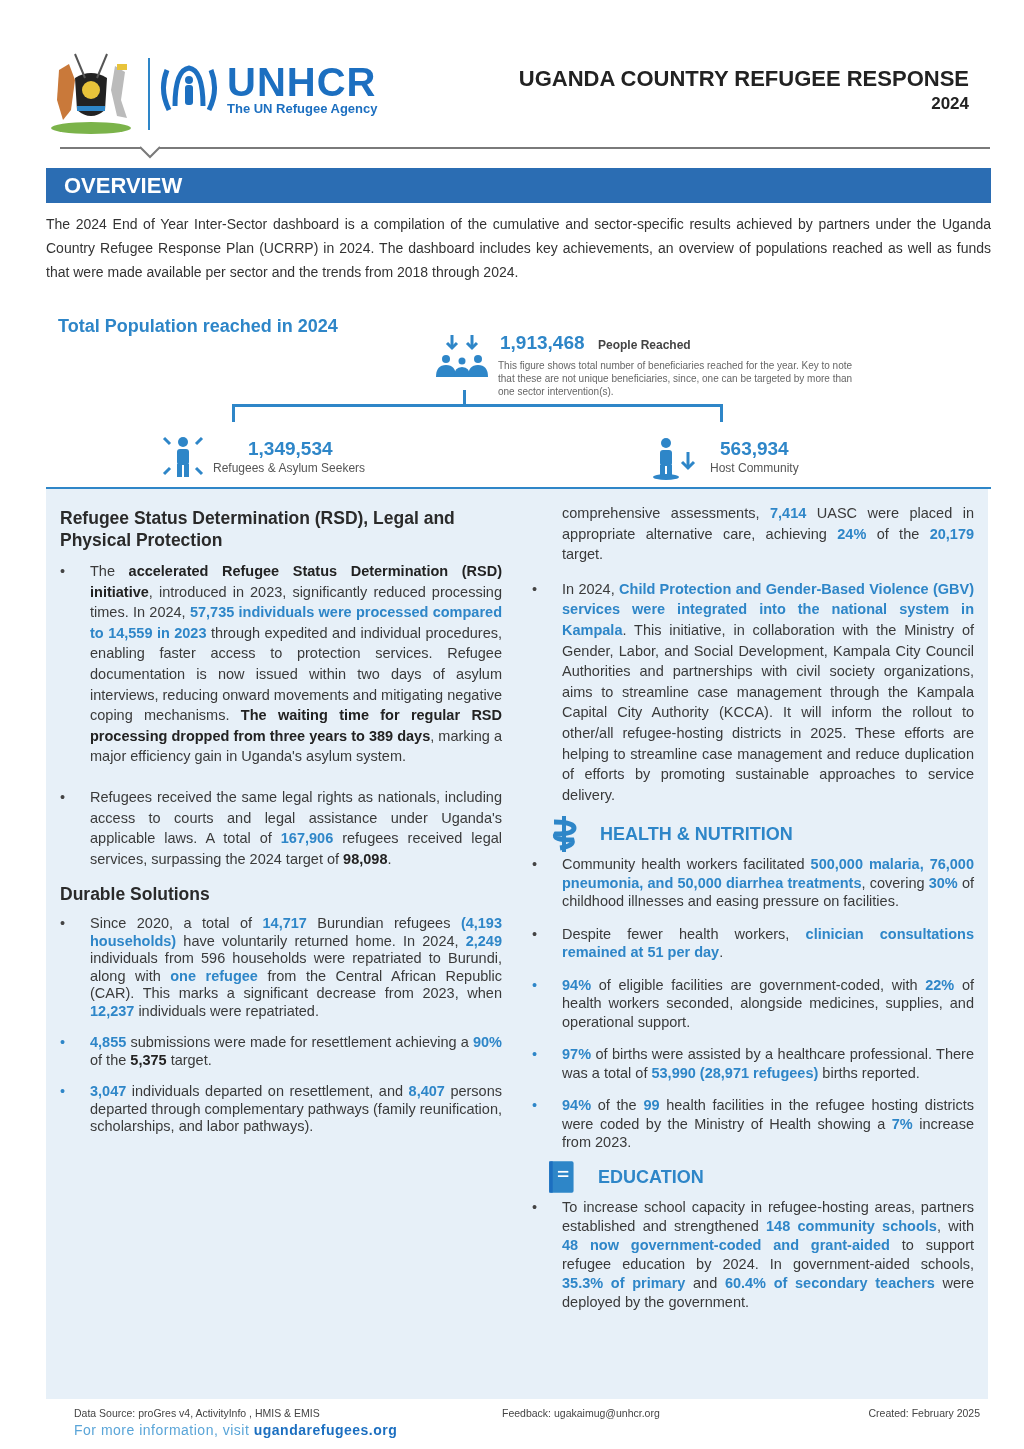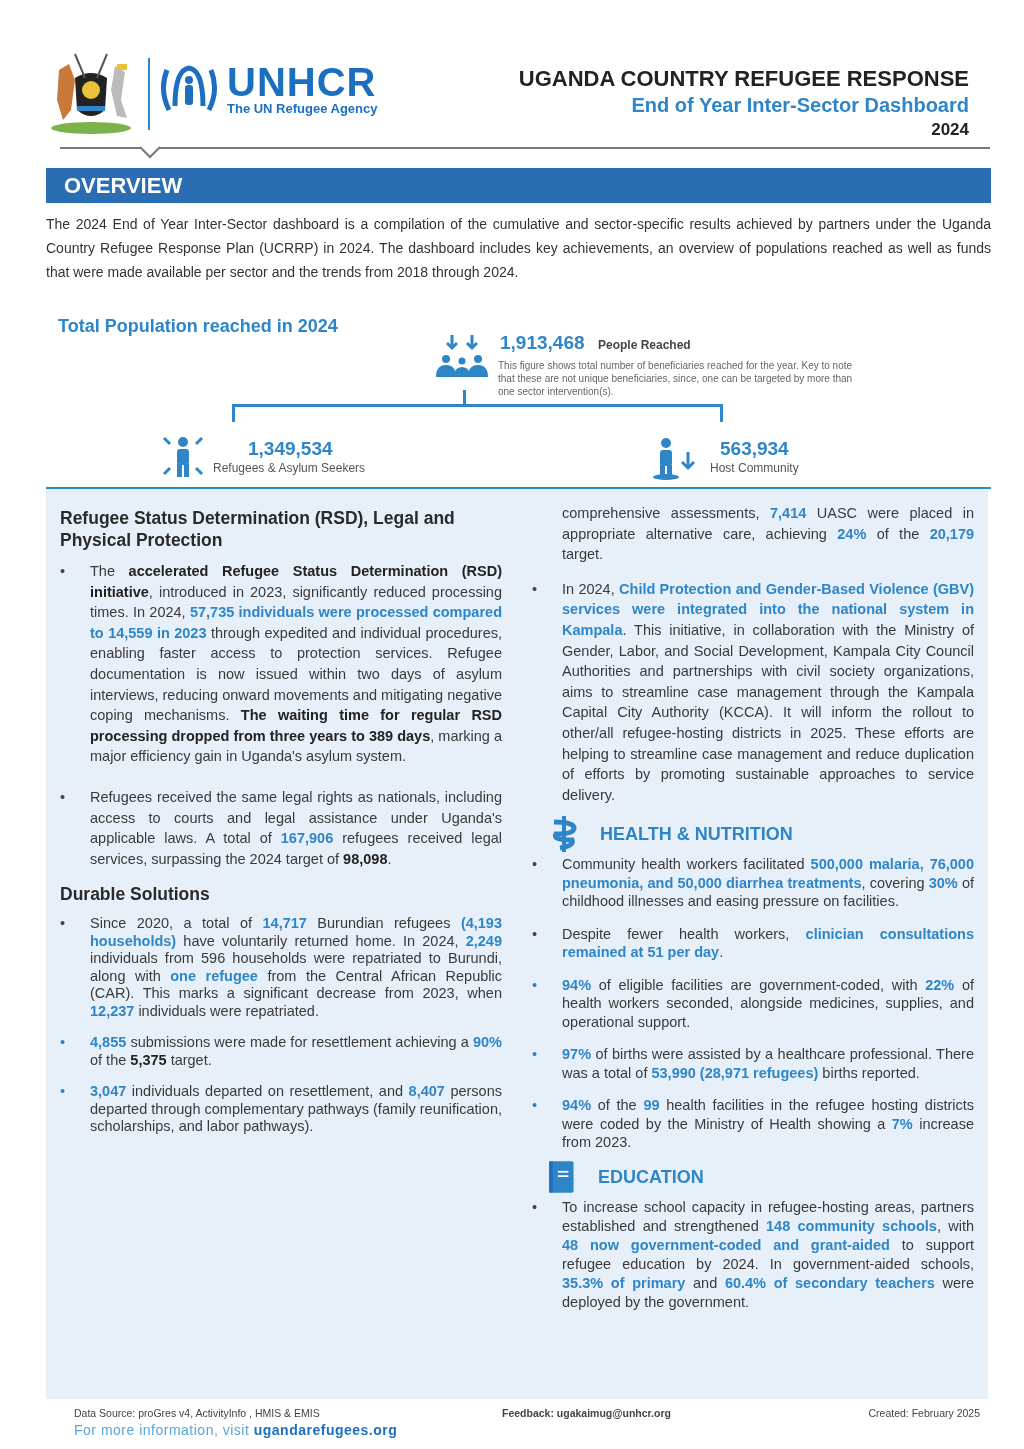--- a/index.html
+++ b/index.html
@@ -60,21 +60,21 @@
   .sub-head { font-size: 17.5px; font-weight: bold; color: #2a2a2a; line-height: 22px; margin: 6px 0 10px 0; }
 
   ul.bullets { list-style: none; }
   ul.bullets li { position: relative; padding-left: 30px; text-align: justify; margin-bottom: 14px; }
   ul.bullets li::before { content: "•"; position: absolute; left: 0; top: 0; color: #444; }
   ul.bullets li.bl::before { color: #2e86c8; }
   .cont { padding-left: 30px; text-align: justify; margin-bottom: 14px; }
 
   .footer { position: absolute; left: 74px; top: 1407px; width: 906px; font-size: 10.5px; color: #444; }
   .footer .src { position: absolute; left: 0; top: 0; }
-  .footer .fb { position: absolute; left: 428px; top: 0; font-weight: bold; }
+  .footer .fb { position: absolute; left: 428px; top: 0; }
   .footer .created { position: absolute; right: 0; top: 0; }
   .footer .more { position: absolute; left: 0; top: 15px; font-size: 14px; color: #5aa5d8; letter-spacing: 0.5px; }
   .footer .more b { color: #1c6fc0; }
 </style>
 </head>
 <body>
 
 <div class="header">
   <svg class="coat" viewBox="0 0 92 84">
     <ellipse cx="46" cy="78" rx="40" ry="6" fill="#7bb34a"></ellipse>
@@ -96,21 +96,20 @@
       <circle cx="32" cy="18" r="4" fill="#1c6fc0"></circle>
       <rect x="28" y="23" width="8" height="20" rx="3" fill="#1c6fc0"></rect>
     </svg>
     <div class="unhcr-text">
       <div class="unhcr-name">UNHCR</div>
       <div class="unhcr-sub">The UN Refugee Agency</div>
     </div>
   </div>
   <div class="titles">
     <div class="title-main">UGANDA COUNTRY REFUGEE RESPONSE</div>
-    <div class="title-sub">End of Year Inter-Sector Dashboard</div>
     <div class="title-year">2024</div>
   </div>
 </div>
 <div class="header-line"></div>
 <svg class="header-notch" viewBox="0 0 20 20">
   <polyline points="0,2 10,12 20,2" stroke="#7a7a7a" stroke-width="2" fill="#fff"></polyline>
 </svg>
 
 <div class="overview-bar">
   <span>OVERVIEW</span>

